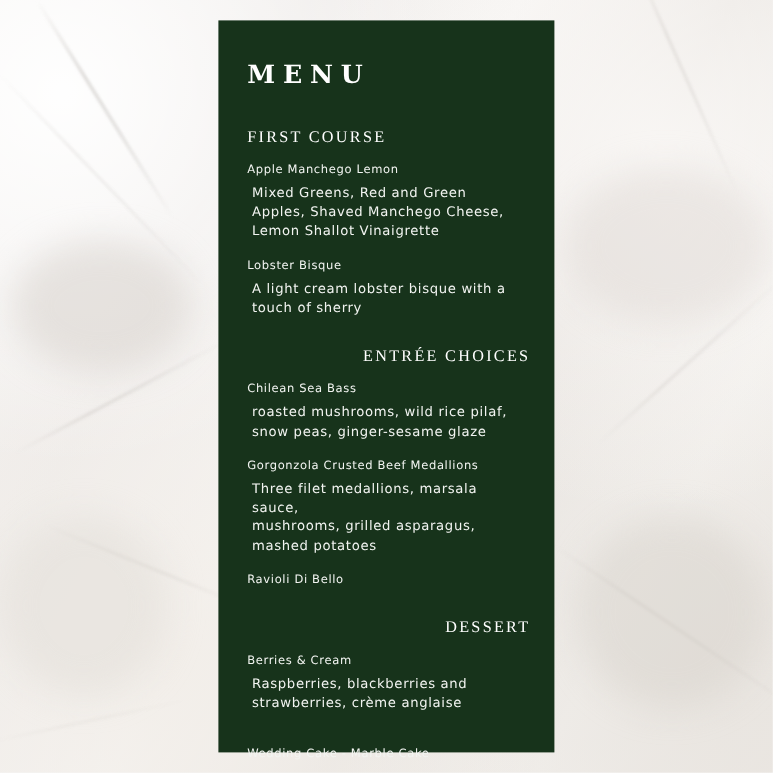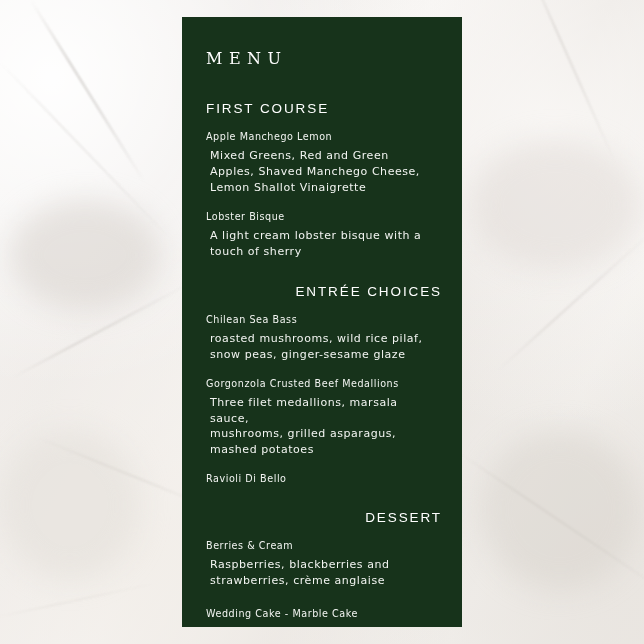--- a/index.html
+++ b/index.html
@@ -68,30 +68,30 @@
     color: #ffffff;
   }
 
   .card-inner {
     padding-left: 24px;
     padding-right: 20px;
   }
 
   #menu-title {
     font-family: "DejaVu Serif", serif;
-    font-size: 16px;
+    font-size: 21px;
     letter-spacing: 6.5px;
-    font-weight: 400;
+    font-weight: 700;
     color: #ffffff;
     margin: 0 0 34px 0;
     line-height: 1;
   }
 
   .section-heading {
-    font-family: Liberation Sans, sans-serif;
+    font-family: Liberation Serif, serif;
     font-size: 13.5px;
     letter-spacing: 1.9px;
     font-weight: 400;
     color: #ffffff;
     margin: 0 0 13px 0;
     line-height: 1.2;
   }
   .section-heading.gap-top { margin-top: 24px; text-align: right; }
 
   .item { margin-bottom: 14px; }
@@ -173,20 +173,20 @@
       </div>
 
       <h2 class="section-heading gap-top">DESSERT</h2>
 
       <div class="item">
         <p class="item-name">Berries &amp; Cream</p>
         <p class="item-desc">Raspberries, blackberries and
 strawberries, crème anglaise</p>
       </div>
 
-      <div class="item" style="margin-top:18px;">
+      <div class="item" style="margin-top:28px;">
         <p class="item-name">Wedding Cake - Marble Cake</p>
       </div>
 
     </div>
   </div>
 
 </div>
 
 </body></html>

